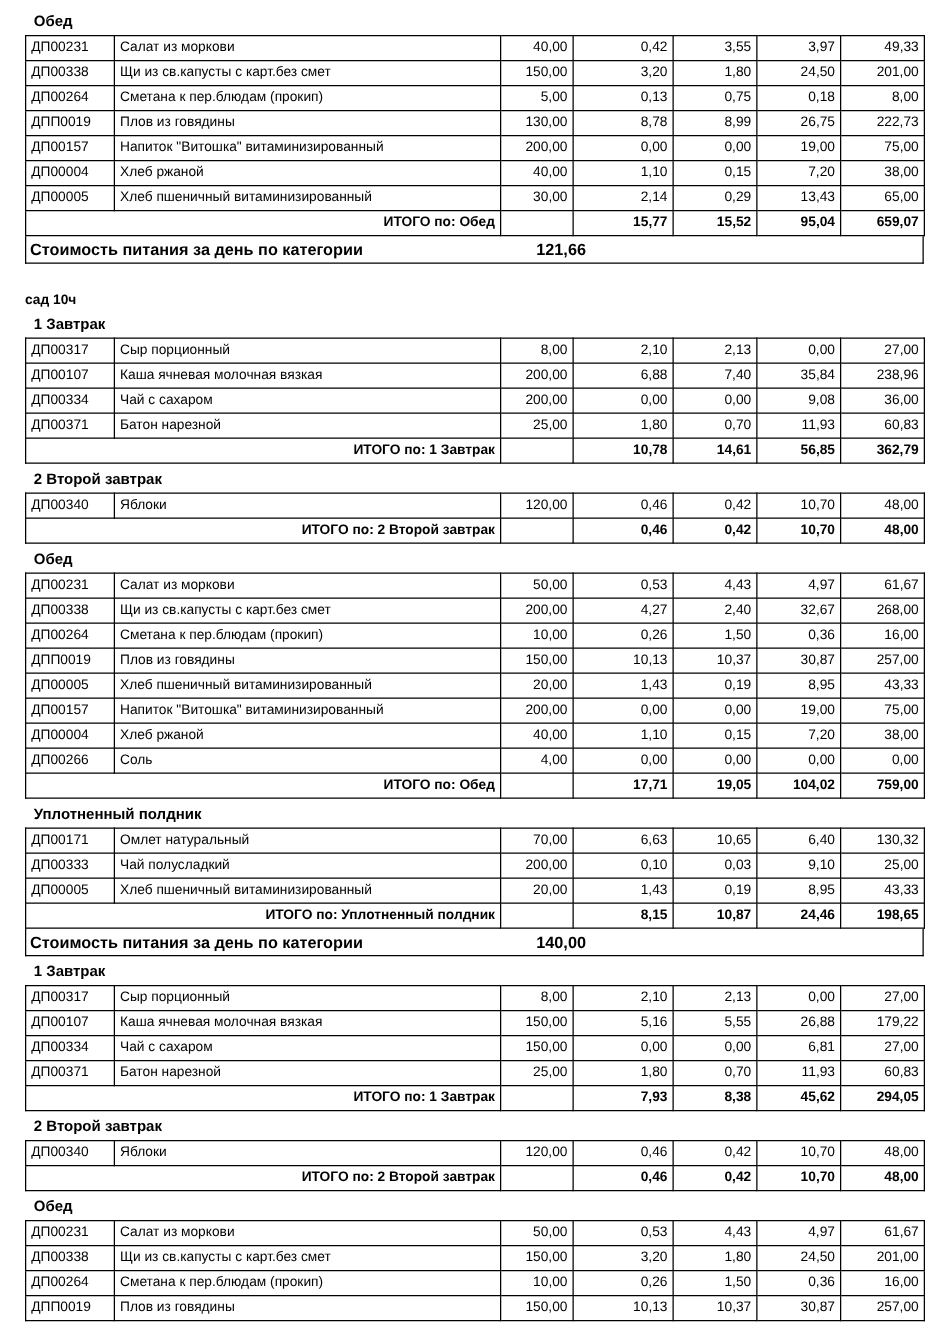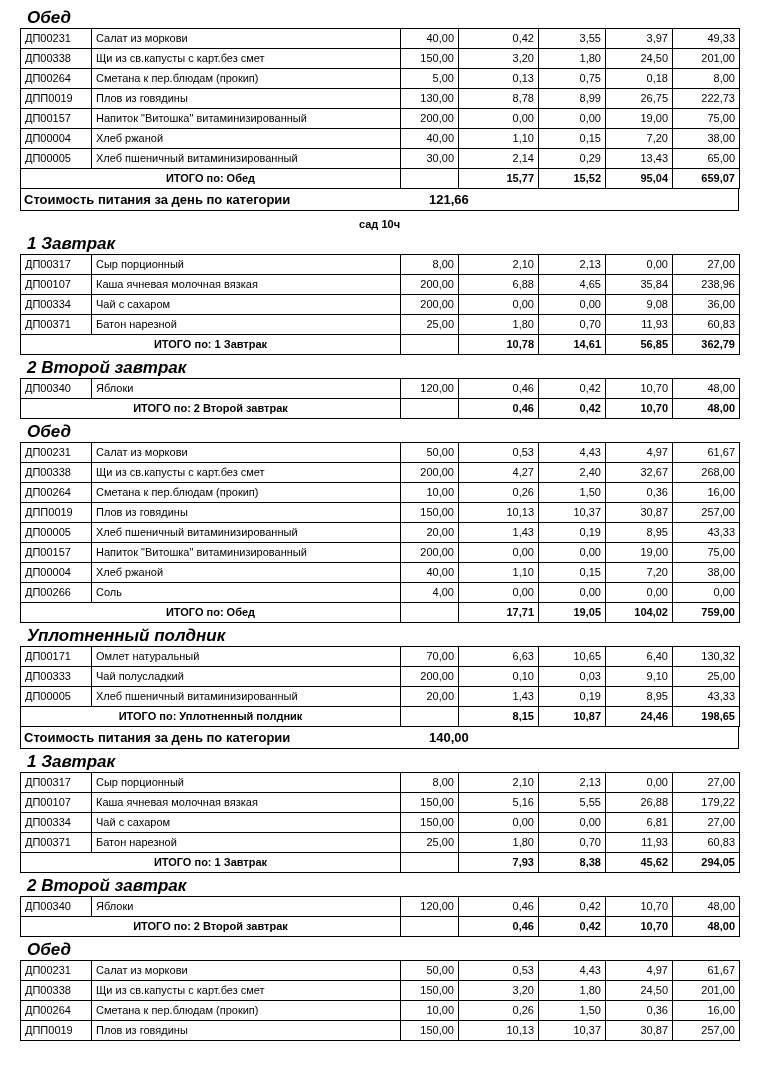--- a/index.html
+++ b/index.html
@@ -11,62 +11,61 @@
   body {
     width: 758px;
     font-family: "Liberation Sans", sans-serif;
     color: #000;
   }
   .report {
     padding: 5px 19px 12px 20px;
   }
   .meal-title {
     font-weight: 700;
-    font-size: 17px;
+    font-size: 12px;
     line-height: 13px;
     padding: 6px 0 4px 7px;
-    font-style: italic;
   }
   table.menu {
     border-collapse: collapse;
     table-layout: fixed;
     width: 719px;
   }
   table.menu td {
     border: 1px solid #000;
     font-size: 11px;
     line-height: 14px;
     padding: 2px 4px 3px 4px;
     overflow: hidden;
     white-space: nowrap;
     vertical-align: middle;
   }
   td.code { text-align: left; }
   td.name { text-align: left; }
   td.num  { text-align: right; }
   tr.total-row td { font-weight: 700; }
-  td.total-label { text-align: center; }
+  td.total-label { text-align: right; }
   .cost-row {
     width: 719px;
     border: 1px solid #000;
     border-top: none;
     display: flex;
     align-items: center;
     height: 22px;
     font-weight: 700;
     font-size: 13px;
     padding-left: 3px;
   }
   .cost-label { width: 405px; white-space: nowrap; overflow: hidden; }
   .cost-value { white-space: nowrap; }
   .category-title {
-    text-align: center;
+    text-align: left;
     font-weight: 700;
     font-size: 11px;
-    margin: 7px 0 1px 0;
+    margin: 23px 0 1px 0;
   }
 </style>
 </head>
 <body>
 
 <div class="report" id="report">
     <section class="meal-section">
       <div class="meal-title">Обед</div>
       <table class="menu">
         <colgroup>
@@ -178,21 +177,21 @@
             <td class="num">2,10</td>
             <td class="num">2,13</td>
             <td class="num">0,00</td>
             <td class="num">27,00</td>
           </tr>
           <tr>
             <td class="code">ДП00107</td>
             <td class="name">Каша ячневая молочная вязкая</td>
             <td class="num">200,00</td>
             <td class="num">6,88</td>
-            <td class="num">4,65</td>
+            <td class="num">7,40</td>
             <td class="num">35,84</td>
             <td class="num">238,96</td>
           </tr>
           <tr>
             <td class="code">ДП00334</td>
             <td class="name">Чай с сахаром</td>
             <td class="num">200,00</td>
             <td class="num">0,00</td>
             <td class="num">0,00</td>
             <td class="num">9,08</td>

